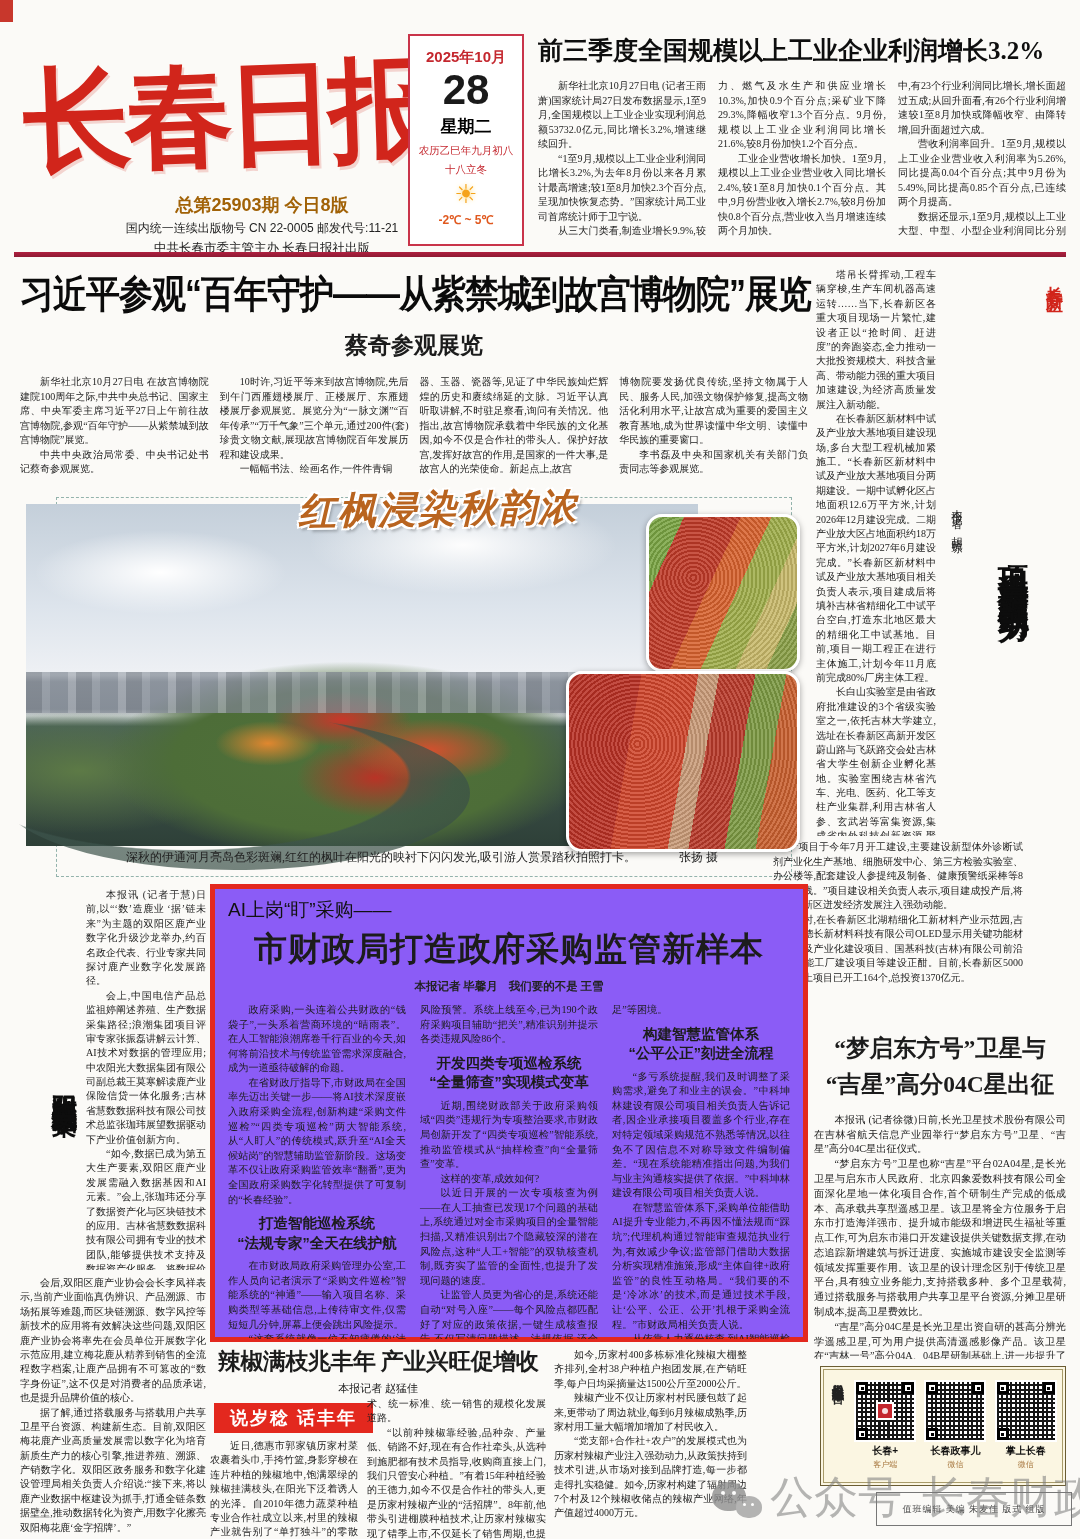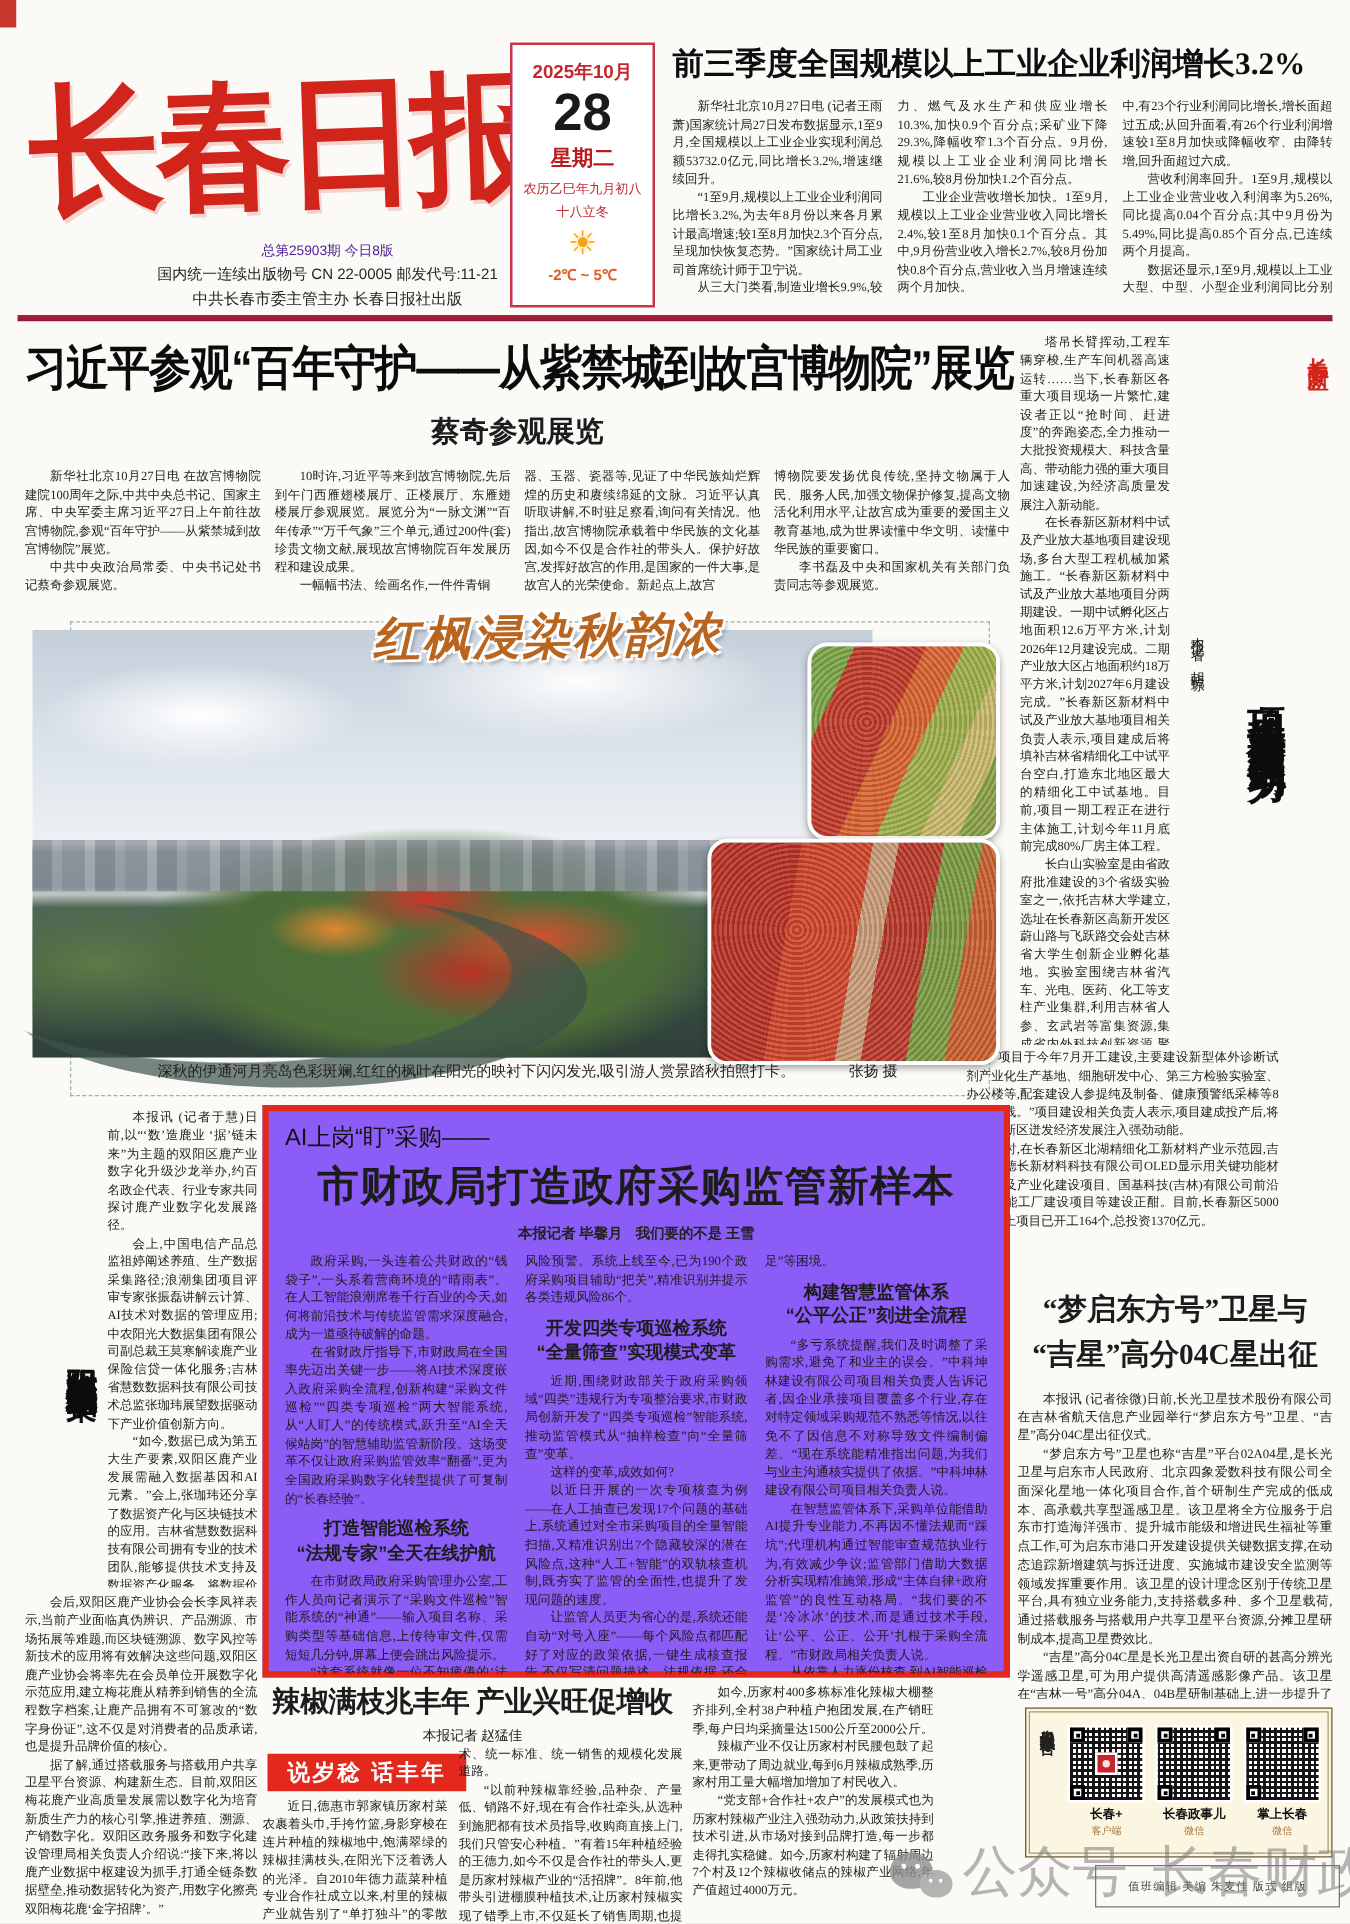--- a/index.html
+++ b/index.html
@@ -10,29 +10,29 @@
   p.cont{text-indent:0;}
   h4{white-space:pre-line;text-align:center;font-family:"Liberation Sans",sans-serif;
      font-weight:bold;font-size:14.5px;line-height:1.35;margin:7px 0 6px;text-indent:0;}
 
   
   .corner-mark{left:0;top:0;width:13px;height:22px;background:#c8372c;}
   .masthead{left:36px;top:40px;width:382px;height:152px;display:flex;align-items:center;justify-content:center;}
   .masthead span{font-size:108px;font-weight:bold;color:#d1251b;font-family:"Liberation Serif",serif;
       letter-spacing:-6px;transform:rotate(-2deg) scaleY(1.04);text-shadow:2px 3px 0 rgba(209,37,27,.18);white-space:nowrap;}
   .mast-meta{left:86px;top:193px;width:352px;text-align:center;font-family:"Liberation Sans",sans-serif;}
-  .mast-meta .l1{font-size:11px;font-weight:normal;color:#4c1d95;}
+  .mast-meta .l1{font-size:18px;font-weight:bold;color:#a16207;}
   .mast-meta .l2{font-size:12px;color:#222;margin-top:3px;}
   .mast-meta .l3{font-size:12.5px;color:#222;margin-top:3px;}
 
   .datebox{left:408px;top:34px;width:116px;height:212px;border:2px solid #c9344a;background:#fff;
            text-align:center;font-family:"Liberation Sans",sans-serif;padding-top:12px;box-sizing:border-box;}
   .datebox .ym{color:#c4272e;font-weight:bold;font-size:15px;}
   .datebox .d{color:#1a1a1a;font-weight:bold;font-size:42px;line-height:1.1;}
-  .datebox .wd{color:#b91c1c;font-weight:bold;font-size:17px;margin-top:2px;}
+  .datebox .wd{color:#000000;font-weight:bold;font-size:17px;margin-top:2px;}
   .datebox .lunar{color:#c4272e;font-size:10.5px;margin-top:6px;}
   .datebox .term{color:#c4272e;font-size:10.5px;margin-top:5px;}
   .datebox .sun{font-size:26px;color:#f5a31a;line-height:1.2;margin-top:2px;text-shadow:0 0 4px #ffd76e;}
   .datebox .temp{font-size:12px;font-weight:bold;color:#e0591f;margin-top:1px;}
 
   .industry{left:538px;top:34px;width:528px;height:214px;}
   .industry .ttl{font-size:25px;font-weight:900;font-family:"Liberation Serif",serif;color:#0e0e0e;
                  letter-spacing:0;white-space:nowrap;}
   .industry .cols{display:flex;gap:12px;margin-top:12px;height:158px;overflow:hidden;}
   .industry .col{flex:1;font-size:10px;line-height:1.45;}

